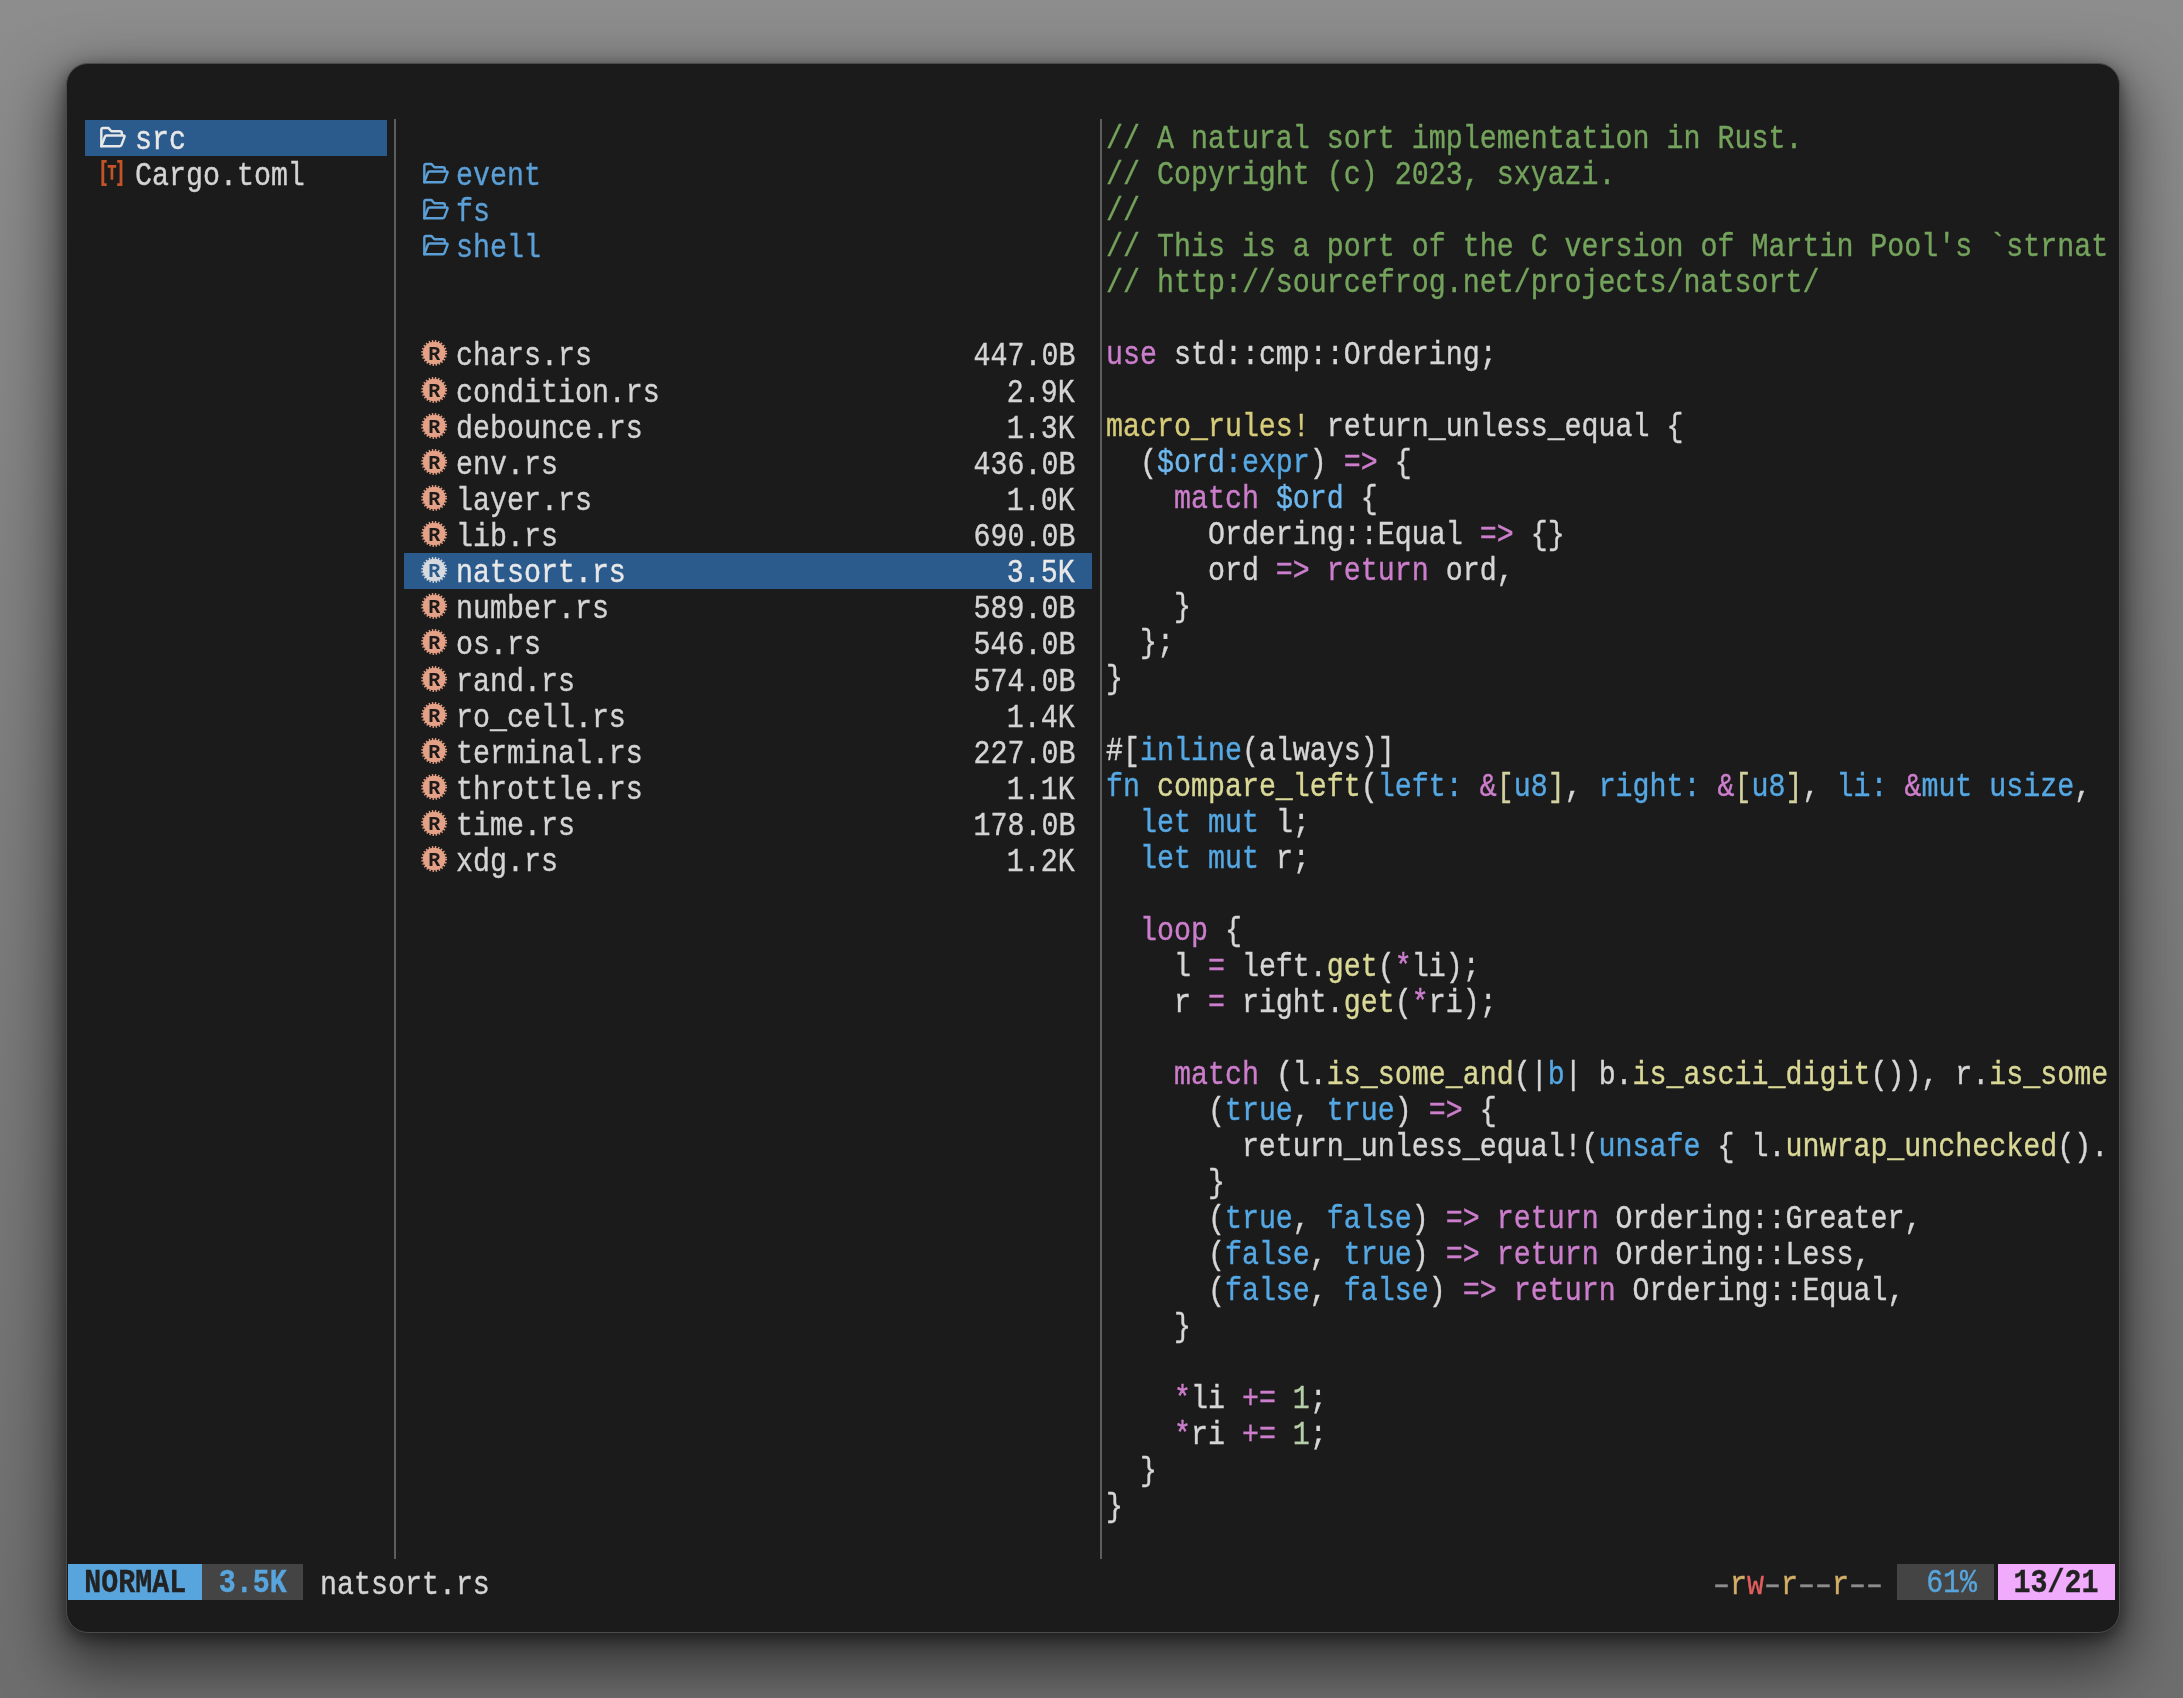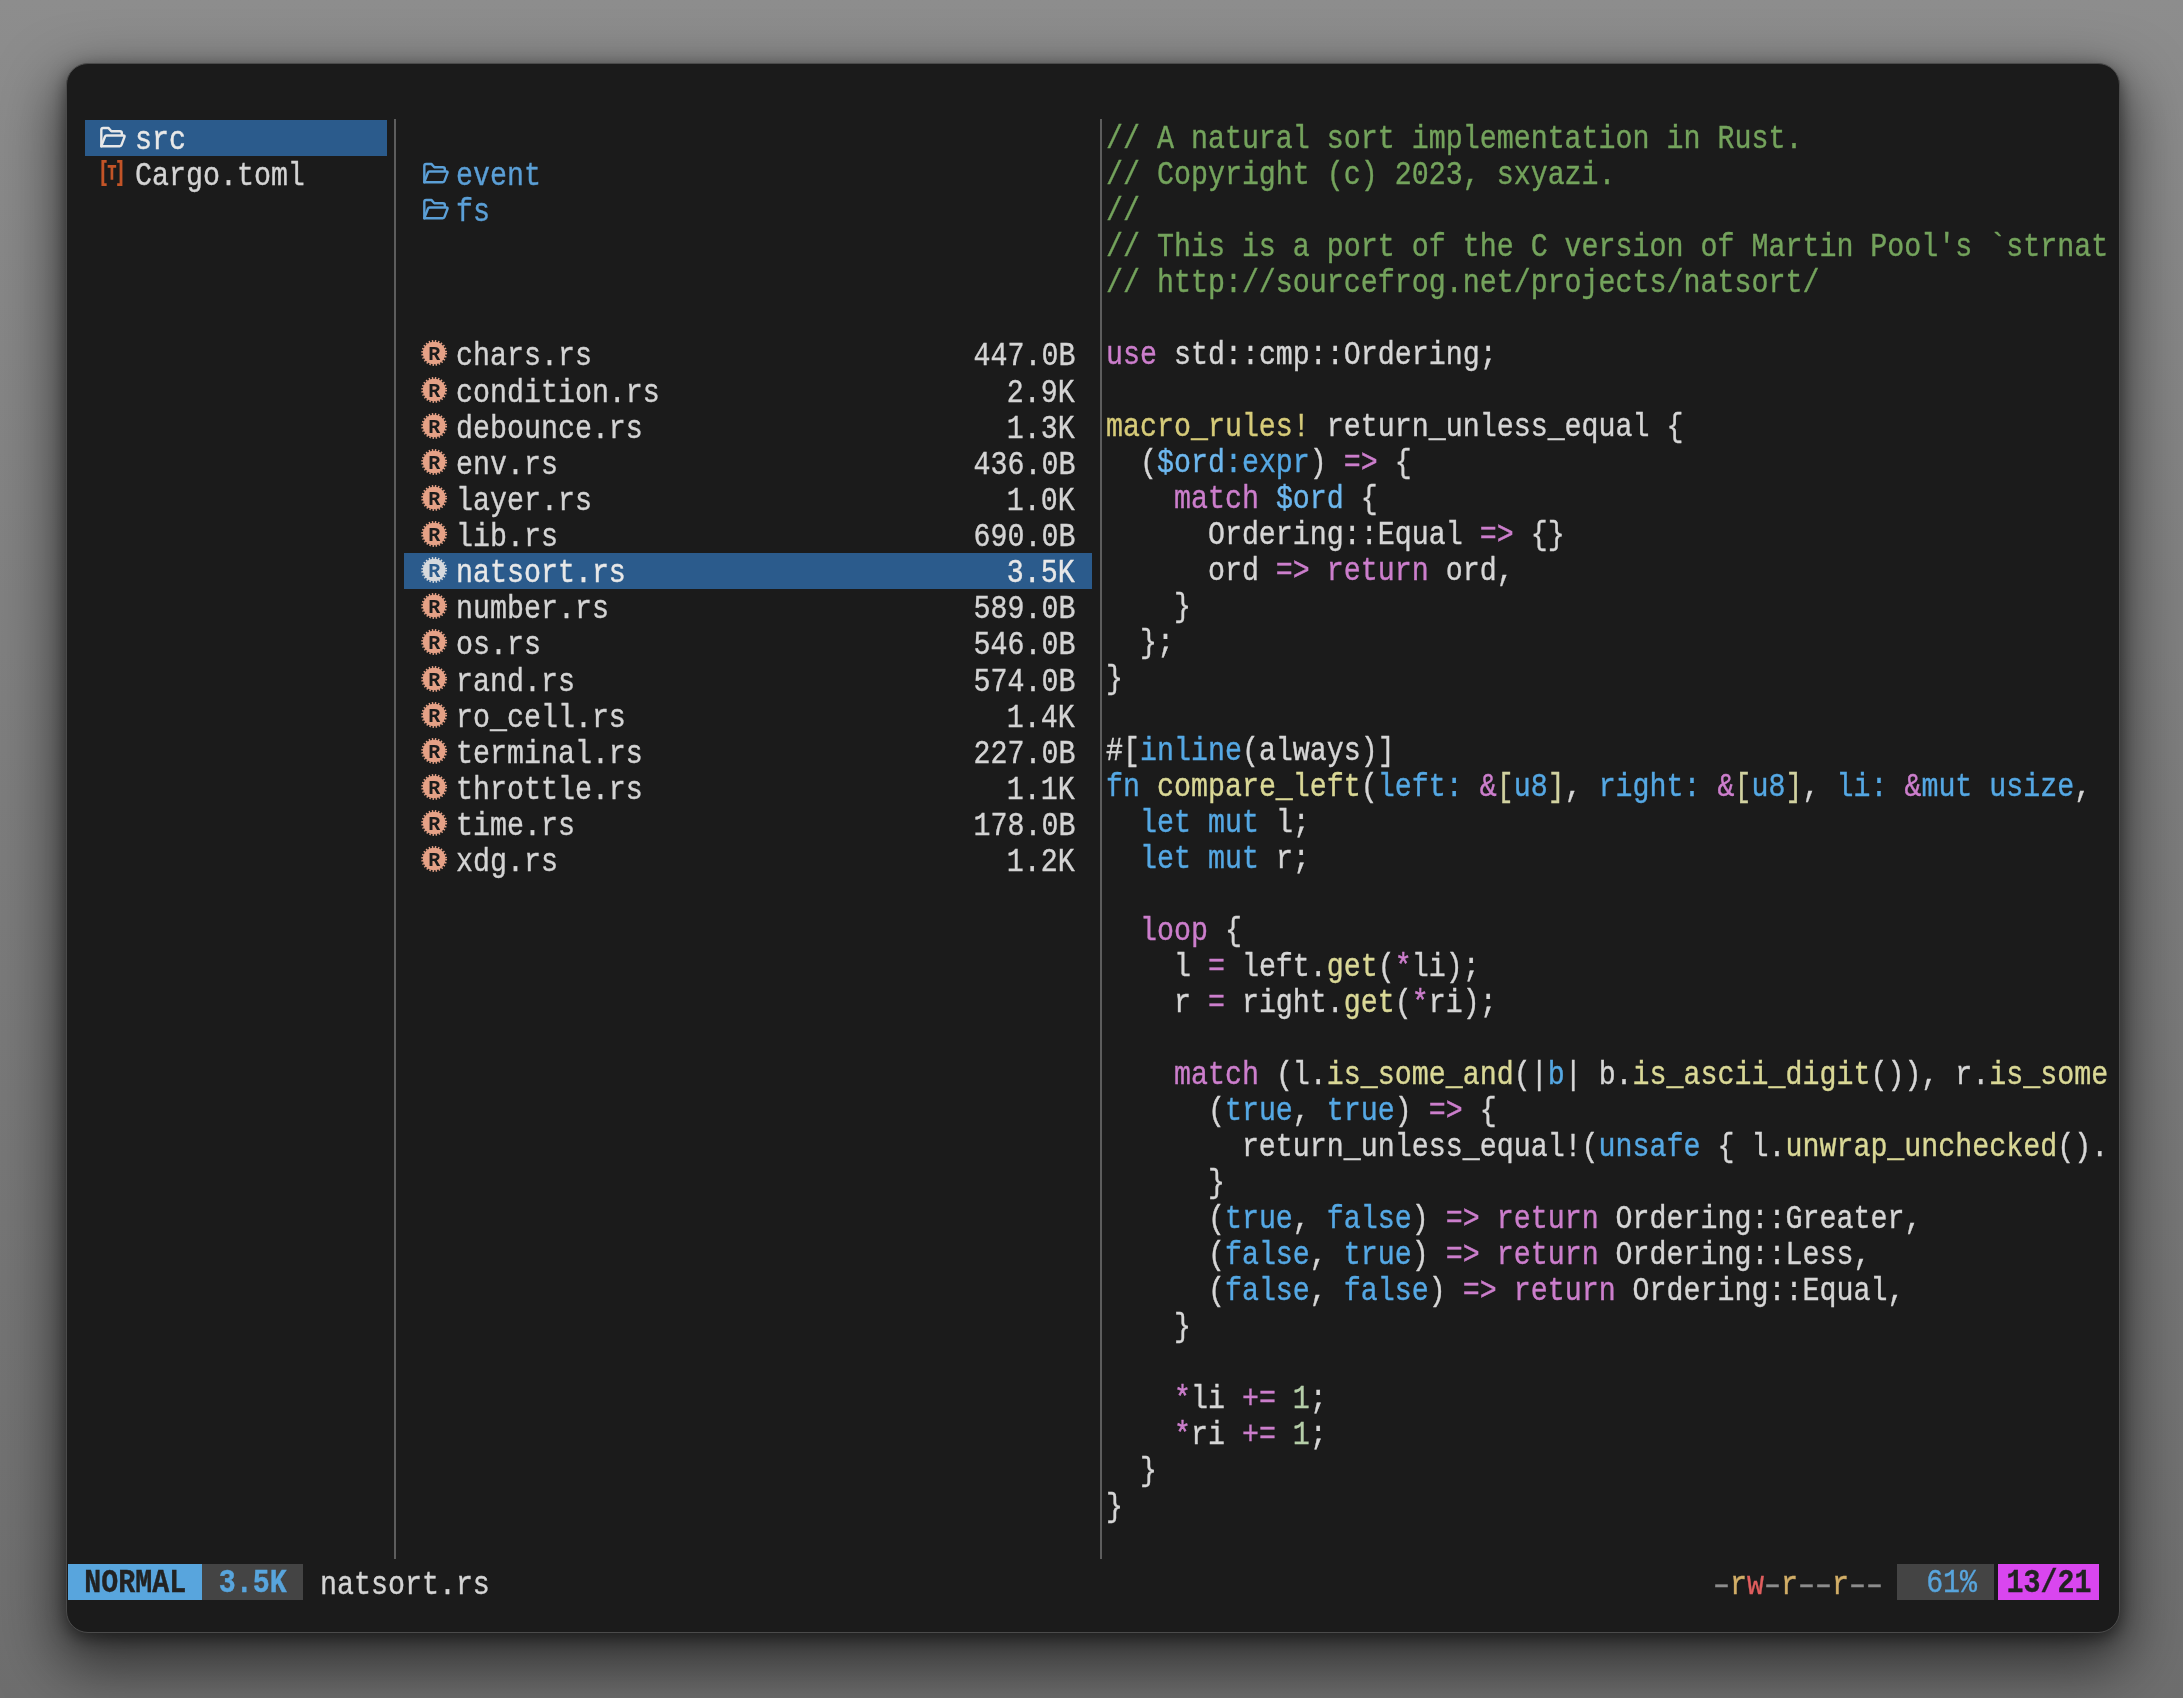--- a/index.html
+++ b/index.html
@@ -48,20 +48,24 @@
 <div class="abs" style="left:394px;top:119px;width:1.7px;height:1440px;background:#5d5d5d"></div>
 <div class="abs" style="left:1100px;top:119px;width:1.7px;height:1440px;background:#5d5d5d"></div>
 <div class="abs row" style="left:404px;top:155px;width:688px;color:#5b9fd6"><span class="ic" style="left:16px"><svg width="30" height="36" viewBox="0 0 36 43" fill="none">
           <path d="M5.2 32.5 V12.8 Q5.2 10.6 7.4 10.6 L13.6 10.6 L17.2 14.6 L27.6 14.6 Q29.8 14.6 29.8 16.8 L29.8 18.4" stroke="#5b9fd6" stroke-width="2.9" stroke-linecap="round" stroke-linejoin="round"></path>
           <path d="M5.2 32.5 L9.6 20.9 Q10.1 19.6 11.5 19.6 L31.6 19.6 Q33.6 19.6 33 21.4 L29.4 31 Q28.9 32.5 27.3 32.5 Z" stroke="#5b9fd6" stroke-width="2.9" stroke-linejoin="round"></path>
         </svg></span><span class="nm" style="left:52px">event</span></div>
 <div class="abs row" style="left:404px;top:191px;width:688px;color:#5b9fd6"><span class="ic" style="left:16px"><svg width="30" height="36" viewBox="0 0 36 43" fill="none">
           <path d="M5.2 32.5 V12.8 Q5.2 10.6 7.4 10.6 L13.6 10.6 L17.2 14.6 L27.6 14.6 Q29.8 14.6 29.8 16.8 L29.8 18.4" stroke="#5b9fd6" stroke-width="2.9" stroke-linecap="round" stroke-linejoin="round"></path>
           <path d="M5.2 32.5 L9.6 20.9 Q10.1 19.6 11.5 19.6 L31.6 19.6 Q33.6 19.6 33 21.4 L29.4 31 Q28.9 32.5 27.3 32.5 Z" stroke="#5b9fd6" stroke-width="2.9" stroke-linejoin="round"></path>
         </svg></span><span class="nm" style="left:52px">fs</span></div>
+<div class="abs row" style="left:404px;top:227px;width:688px;color:#5b9fd6"><span class="ic" style="left:16px"><svg width="30" height="36" viewBox="0 0 36 43" fill="none">
+          <path d="M5.2 32.5 V12.8 Q5.2 10.6 7.4 10.6 L13.6 10.6 L17.2 14.6 L27.6 14.6 Q29.8 14.6 29.8 16.8 L29.8 18.4" stroke="#5b9fd6" stroke-width="2.9" stroke-linecap="round" stroke-linejoin="round"></path>
+          <path d="M5.2 32.5 L9.6 20.9 Q10.1 19.6 11.5 19.6 L31.6 19.6 Q33.6 19.6 33 21.4 L29.4 31 Q28.9 32.5 27.3 32.5 Z" stroke="#5b9fd6" stroke-width="2.9" stroke-linejoin="round"></path>
+        </svg></span><span class="nm" style="left:52px">shell</span></div>
 <div class="abs row" style="left:404px;top:335px;width:688px;color:#d4d4d4"><span class="ic" style="left:16px"><svg width="30" height="36" viewBox="0 0 36 43" style="font-size:40px">
           <circle cx="17" cy="21.5" r="13.6" fill="#e5a186"></circle>
           <circle cx="17" cy="21.5" r="14.3" fill="none" stroke="#e5a186" stroke-width="2.4" stroke-dasharray="1.7 2.07"></circle>
           <text x="17" y="30" text-anchor="middle" font-family="Liberation Mono" font-size="24" font-weight="bold" fill="#1b1b1b">R</text>
         </svg></span><span class="nm" style="left:52px">chars.rs</span><span class="sz">447.0B</span></div>
 <div class="abs row" style="left:404px;top:372px;width:688px;color:#d4d4d4"><span class="ic" style="left:16px"><svg width="30" height="36" viewBox="0 0 36 43" style="font-size:40px">
           <circle cx="17" cy="21.5" r="13.6" fill="#e5a186"></circle>
           <circle cx="17" cy="21.5" r="14.3" fill="none" stroke="#e5a186" stroke-width="2.4" stroke-dasharray="1.7 2.07"></circle>
           <text x="17" y="30" text-anchor="middle" font-family="Liberation Mono" font-size="24" font-weight="bold" fill="#1b1b1b">R</text>
         </svg></span><span class="nm" style="left:52px">condition.rs</span><span class="sz">2.9K</span></div>
@@ -169,15 +173,15 @@
     <i class="p">*</i>li <i class="p">+=</i> <i class="n">1</i>;
     <i class="p">*</i>ri <i class="p">+=</i> <i class="n">1</i>;
   }
 }
 </pre>
 <div class="abs chip" style="left:68px;top:1564px;width:134px;background:#58a5dd;color:#222222;font-weight:bold"><b>NORMAL</b></div>
 <div class="abs chip" style="left:202px;top:1564px;width:101px;background:#444444;color:#58a5dd;font-weight:bold"><b>3.5K</b></div>
 <div class="abs row" style="left:320px;top:1564px;width:336px;color:#d4d4d4"><span class="nm" style="left:0">natsort.rs</span></div>
 <div class="abs row" style="left:1713px;top:1564px;width:185px"><span class="nm" style="left:0"><i style="color:#8d8d8d">–</i><i style="color:#d2ae67">r</i><i style="color:#e05e5e">w</i><i style="color:#8d8d8d">–</i><i style="color:#d2ae67">r</i><i style="color:#8d8d8d">–</i><i style="color:#8d8d8d">–</i><i style="color:#d2ae67">r</i><i style="color:#8d8d8d">–</i><i style="color:#8d8d8d">–</i></span></div>
 <div class="abs chip" style="left:1897px;top:1564px;width:97px;background:#444444;color:#58a5dd;text-align:right;padding-right:11.7px;box-sizing:border-box"><b style="font-weight:normal">61%</b></div>
-<div class="abs chip" style="left:1998px;top:1564px;width:101px;background:#d946ef;color:#222222;font-weight:bold"><b>13/21</b></div>
+<div class="abs chip" style="left:1998px;top:1564px;width:117px;background:#f0abfc;color:#222222;font-weight:bold"><b>13/21</b></div>
 </div>
 
 
 </body></html>

